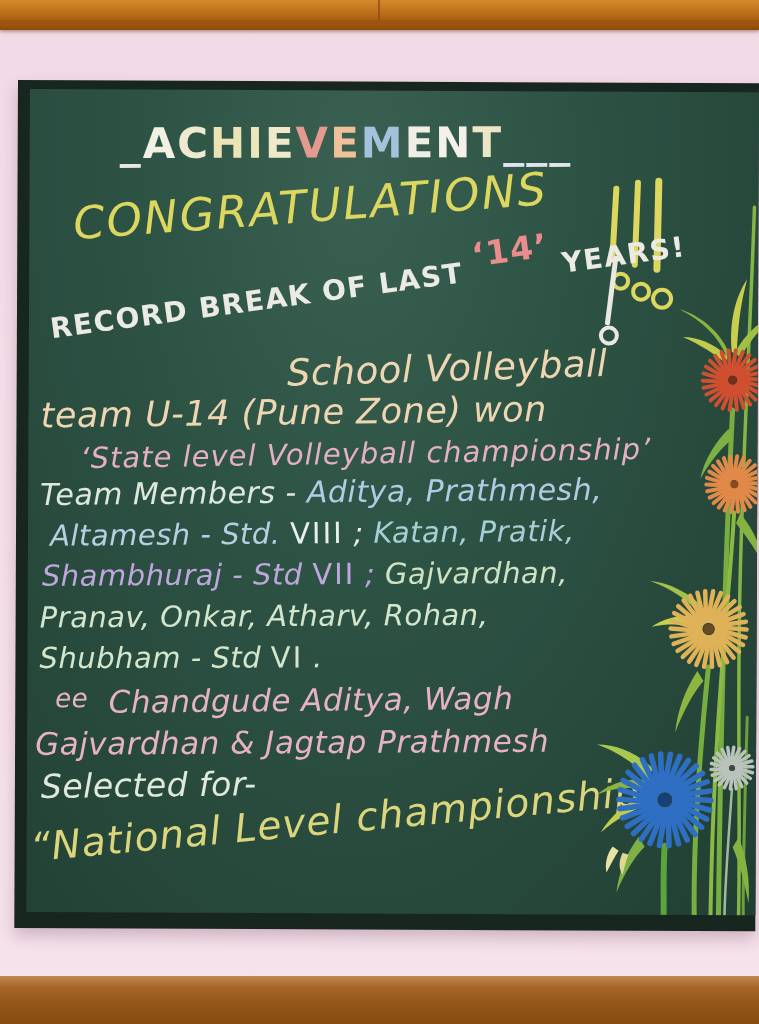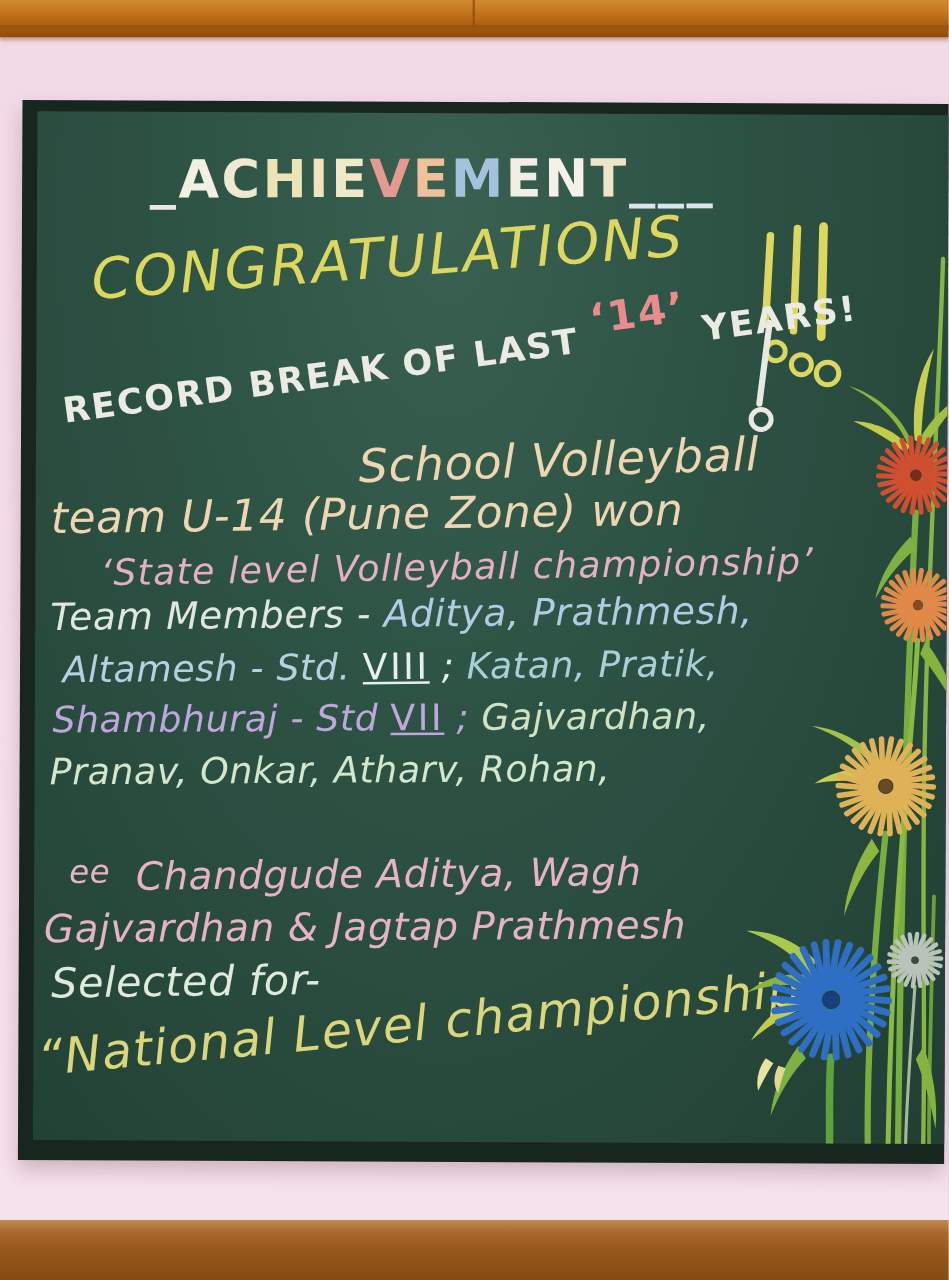--- a/index.html
+++ b/index.html
@@ -58,21 +58,21 @@
   .state{left:52px;top:346px;font-size:29px;color:#e5afc4;letter-spacing:1px;transform:rotate(-1.2deg);}
   
   .members{left:12px;top:384px;font-size:30px;transform:rotate(-.8deg);}
   .altamesh{left:22px;top:426px;font-size:29px;transform:rotate(-.8deg);}
   .shambhu{left:14px;top:467px;font-size:29px;transform:rotate(-.6deg);}
   .pranav{left:12px;top:509px;font-size:29px;color:#d4e6cc;transform:rotate(-.6deg);}
   .shubham{left:12px;top:551px;font-size:29px;color:#d4e6cc;transform:rotate(-.4deg);}
   .c-pale{color:#dfe8dc;} .c-blue{color:#b2cbe4;} .c-blue2{color:#a8cfd6;}
   .c-ice{color:#b6d0e2;} .c-white{color:#e8efef;} .c-lav{color:#bfa6dc;}
   .c-green{color:#cfe2c2;}
-  .u{text-decoration:underline;font-style:normal;letter-spacing:2px;}
+  .u{font-style:normal;letter-spacing:2px;}
   
   .chand1{left:28px;top:592px;font-size:31px;color:#e7b3c4;transform:rotate(-.8deg);}
   .chand2{left:8px;top:634px;font-size:31px;color:#e7b3c4;transform:rotate(-.6deg);}
   .qm{font-size:26px;position:relative;top:-6px;margin-right:10px;}
   .selected{left:14px;top:676px;font-size:33px;color:#dfeadb;transform:rotate(-1deg);}
   .national{left:6px;top:736px;font-size:39px;color:#dbd67c;letter-spacing:1px;
     transform:rotate(-5.5deg);transform-origin:left bottom;}
   
   .flower-art{position:absolute;left:562px;top:105px;width:179px;height:740px;}
 </style>
@@ -128,20 +128,25 @@
 
     <div class="line shambhu hand">
       <span class="c-lav">Shambhuraj - Std</span>
       <span class="c-lav u">VII</span>
       <span class="c-lav">;</span>
       <span class="c-green">Gajvardhan,</span>
     </div>
 
     <div class="line pranav hand">Pranav, Onkar, Atharv, Rohan,</div>
 
+    <div class="line shubham hand">
+      <span>Shubham - Std</span>
+      <span class="u">VI</span>
+      <span>.</span>
+    </div>
 
     <div class="line chand1 hand">
       <span class="qm">ee</span>
       <span>Chandgude Aditya, Wagh</span>
     </div>
     <div class="line chand2 hand">Gajvardhan &amp; Jagtap Prathmesh</div>
     <div class="line selected hand">Selected for-</div>
     <div class="line national hand">“National Level championship”</div>
 
     <div class="flower-art">

